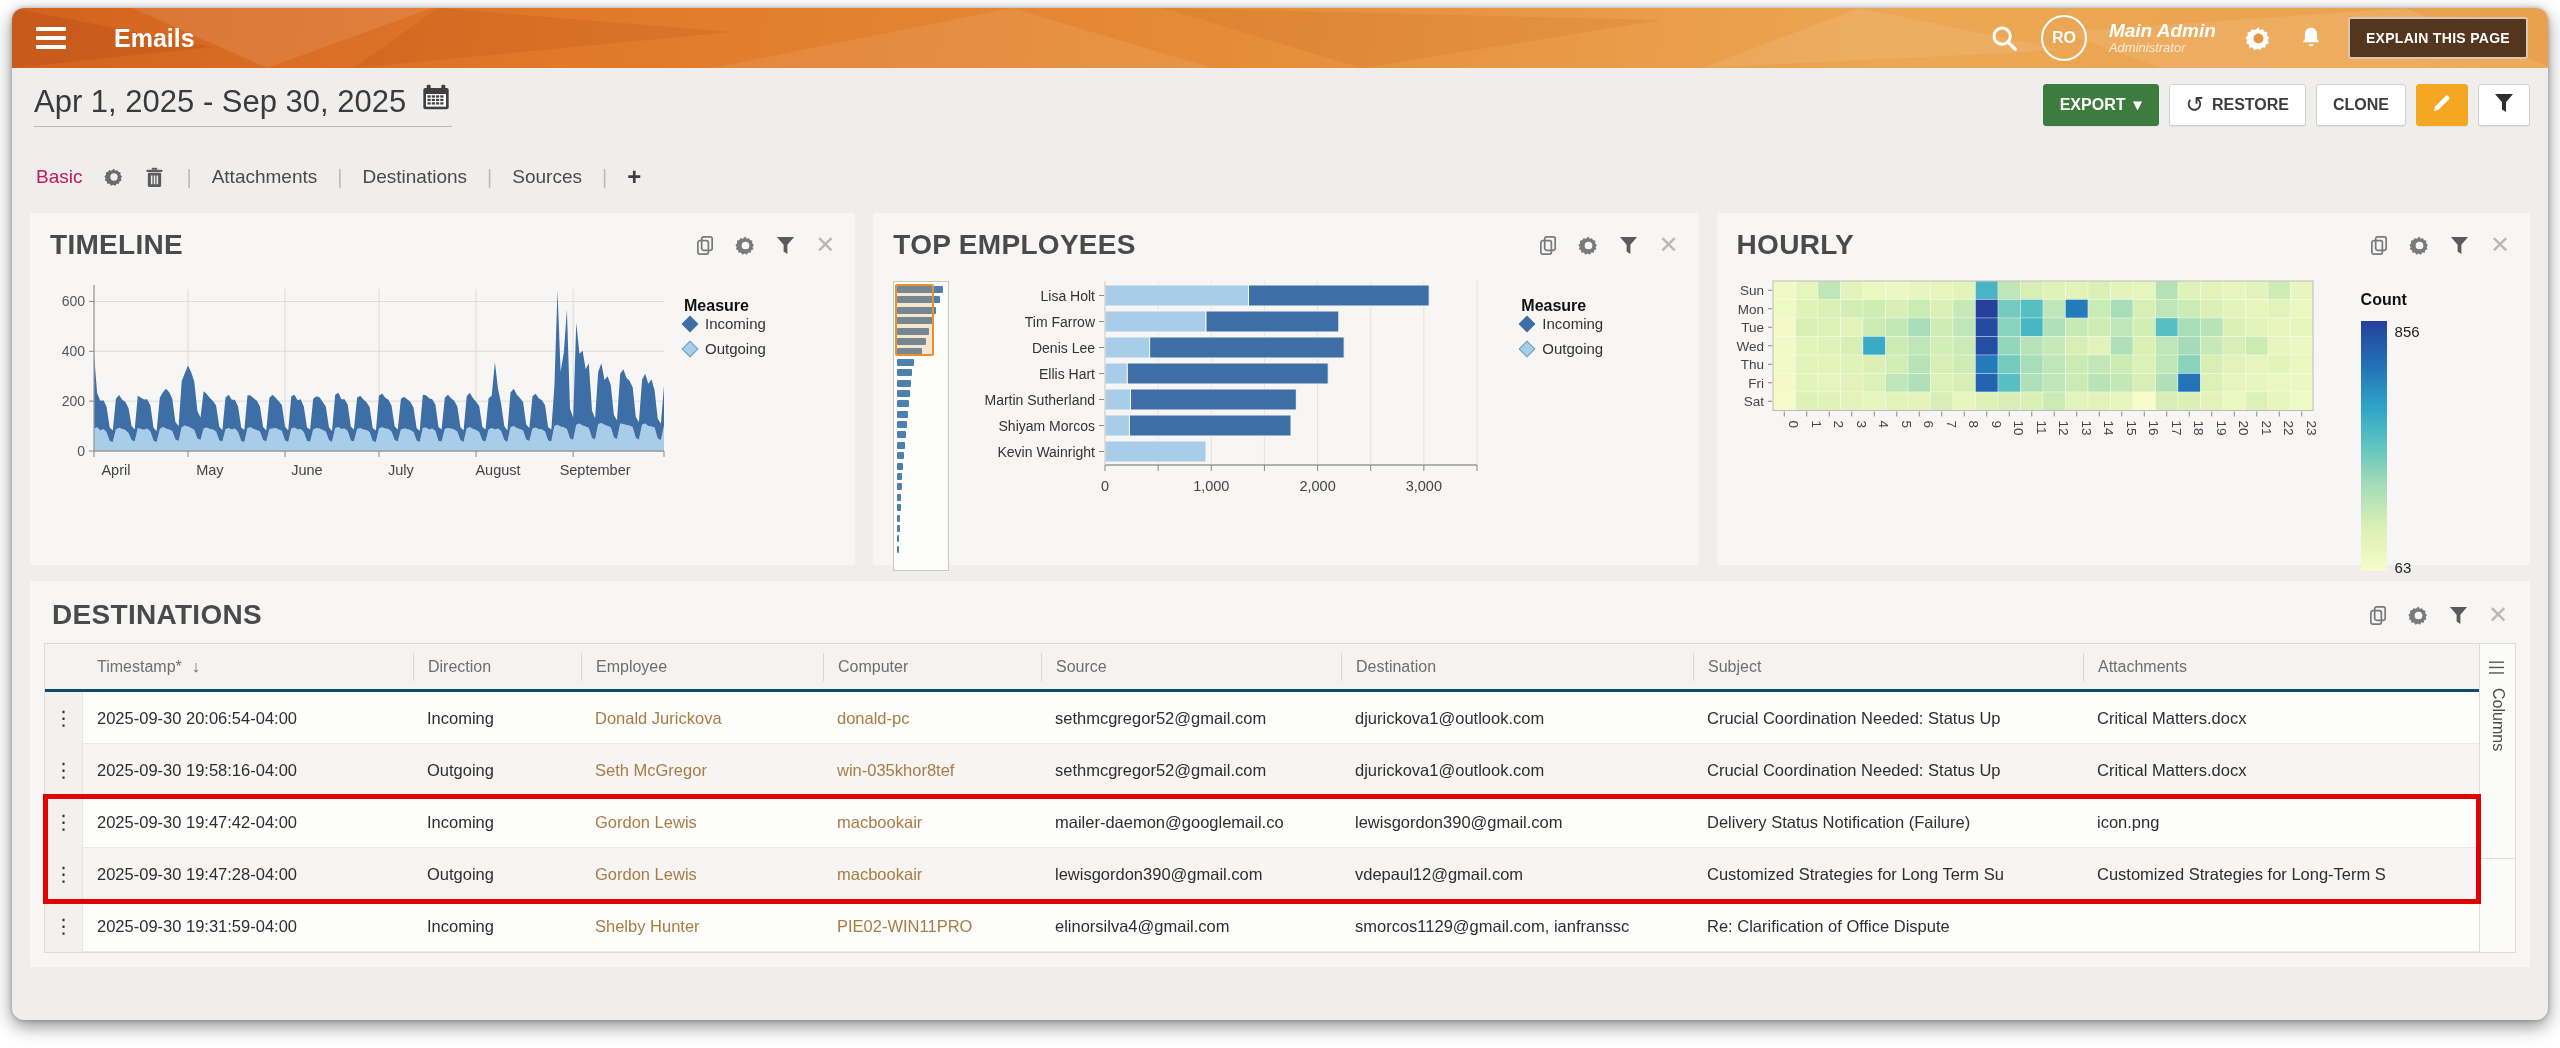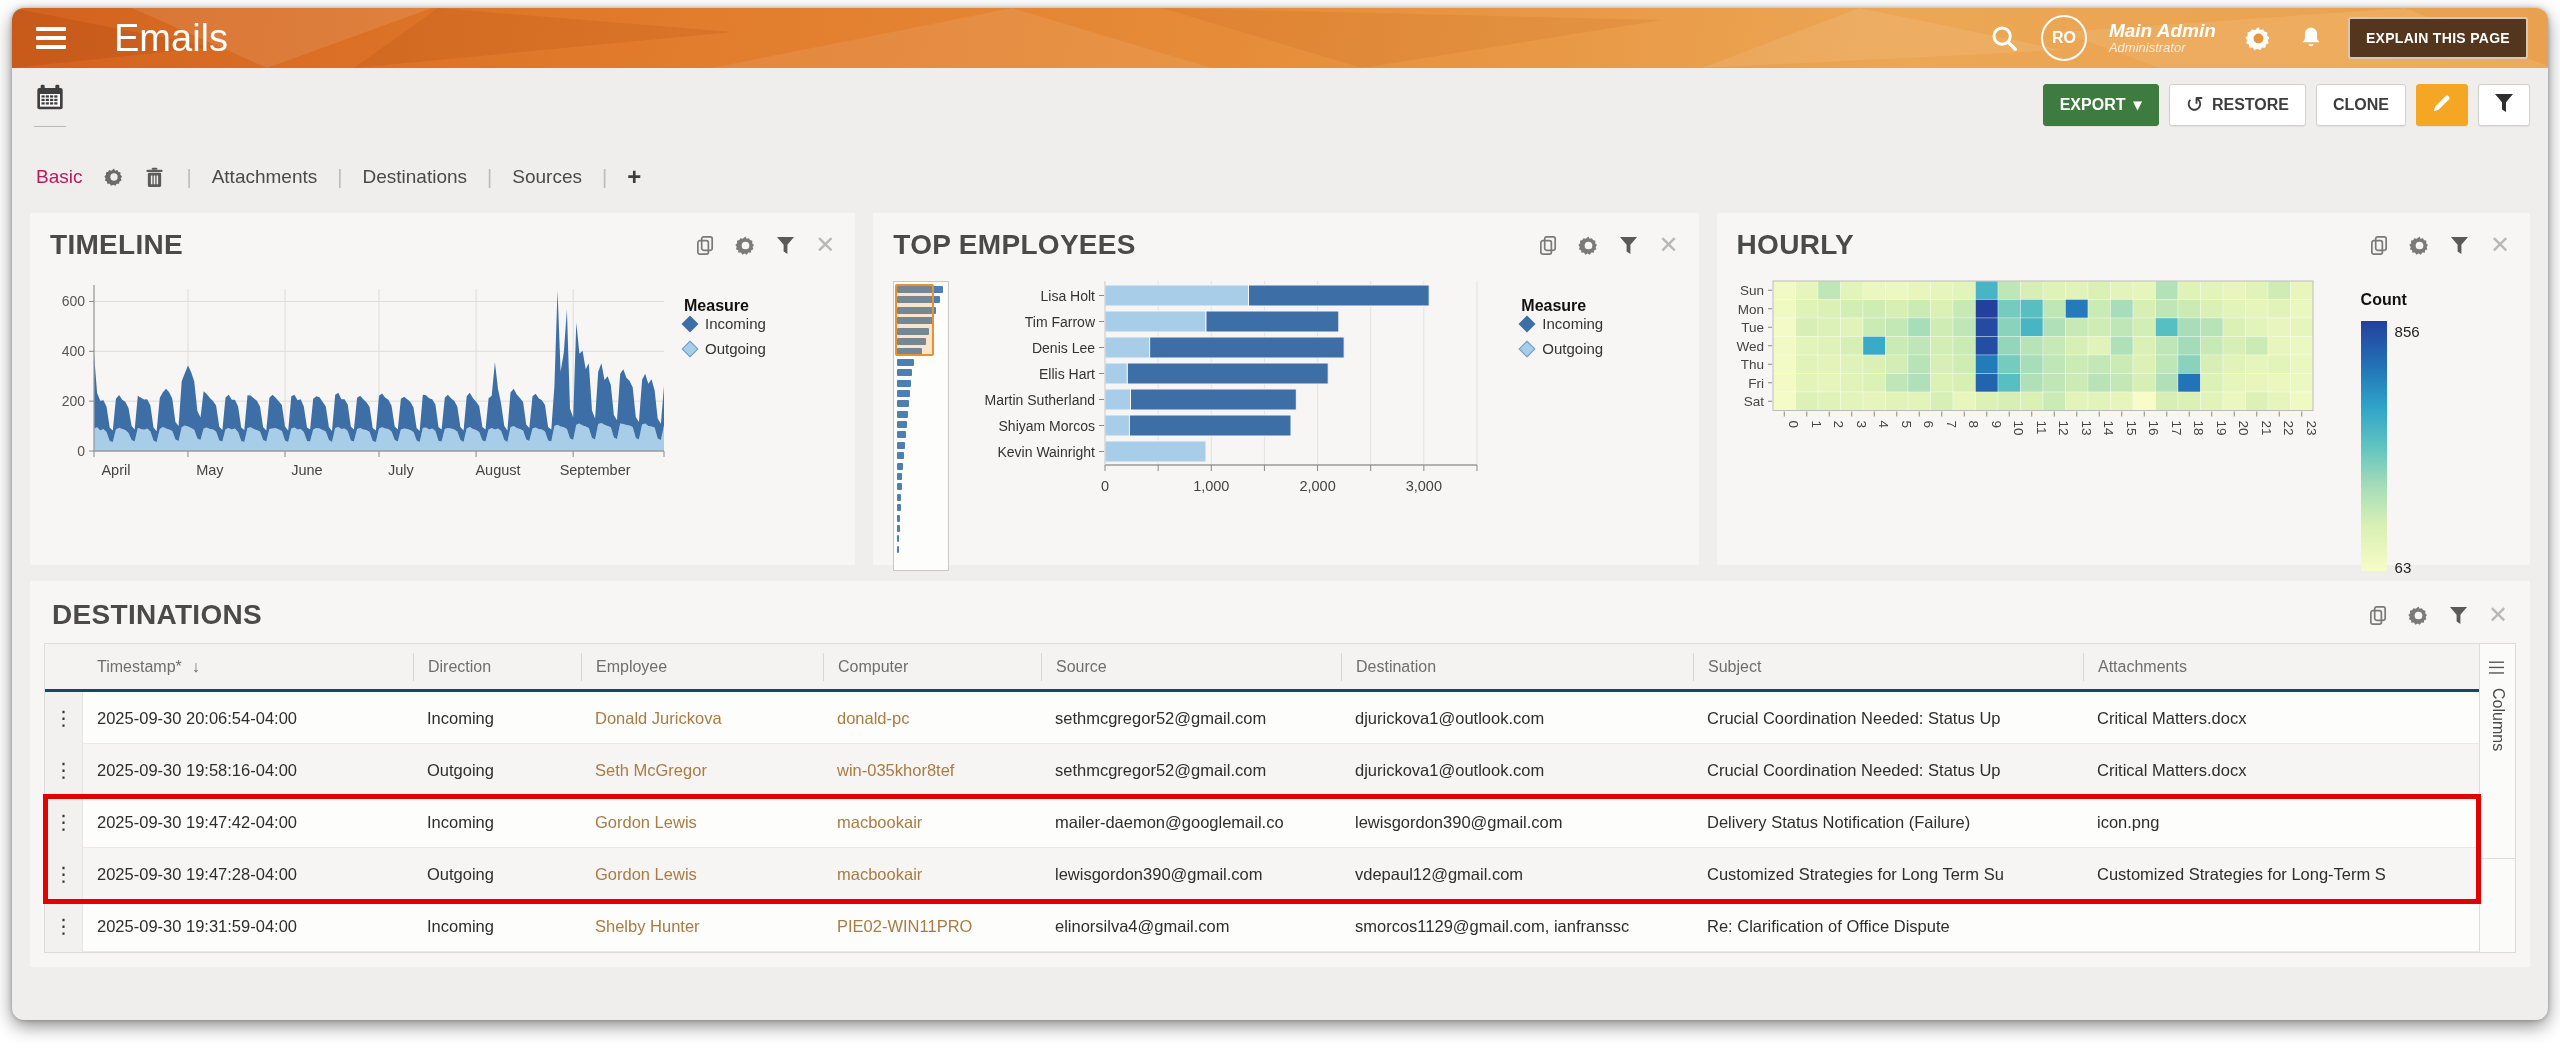--- a/index.html
+++ b/index.html
@@ -13,21 +13,21 @@
   .f1 { left:120px; width:300px; background:rgba(255,255,255,.10); clip-path:polygon(0 0,100% 0,45% 100%); }
   .f2 { left:300px; width:420px; background:rgba(140,40,0,.10); clip-path:polygon(30% 0,100% 40%,10% 100%); }
   .f3 { left:700px; width:500px; background:rgba(255,255,255,.08); clip-path:polygon(0 100%,60% 0,100% 100%); }
   .f4 { left:1150px; width:500px; background:rgba(150,50,0,.08); clip-path:polygon(0 0,100% 20%,40% 100%); }
   .f5 { left:1600px; width:450px; background:rgba(255,255,255,.09); clip-path:polygon(20% 100%,55% 0,100% 70%); }
   .f6 { left:0; width:200px; background:rgba(120,30,0,.12); clip-path:polygon(0 100%,0 0,100% 65%); }
   .f7 { left:2050px; width:490px; background:rgba(255,230,180,.14); clip-path:polygon(0 40%,70% 0,100% 100%,20% 100%); }
   .hamburger { position:relative; width:30px; height:22px; margin-left:24px; cursor:pointer; }
   .hamburger span { position:absolute; left:0; width:100%; height:4px; background:#fff; border-radius:1px; }
   .hamburger span:nth-child(1){top:0;} .hamburger span:nth-child(2){top:9px;} .hamburger span:nth-child(3){top:18px;}
-  .app-title { color:#fff; font-size:38px; font-weight:400; margin-left:48px; position:relative; }
+  .app-title { color:#fff; font-size:25px; font-weight:700; margin-left:48px; position:relative; }
   .header-right { margin-left:auto; display:flex; align-items:center; gap:22px; margin-right:20px; position:relative; }
   .h-icon { width:30px; height:30px; display:flex; align-items:center; justify-content:center; cursor:pointer; }
   .avatar { width:46px; height:46px; border:2px solid #fff; border-radius:50%; color:#fff; font-size:16px; font-weight:bold; display:flex; align-items:center; justify-content:center; }
   .user-block { line-height:1.15; margin-right:6px; }
   .user-name { color:#fff; font-size:19px; font-style:italic; font-weight:bold; }
   .user-role { color:rgba(255,255,255,.75); font-size:13px; font-style:italic; }
   .explain-btn { background:#53361d; border:2px solid #d9c6b4; color:#fff; font-size:14px; font-weight:bold; padding:11px 16px; border-radius:3px; cursor:pointer; letter-spacing:.3px; }
 
   
   .toolbar { display:flex; align-items:center; padding:14px 18px 6px 22px; }
@@ -134,20 +134,21 @@
             <path d="M12 2.5c3.3 0 5.6 2.4 5.6 5.8v4.4l2 3.3H4.4l2-3.3V8.3C6.4 4.9 8.7 2.5 12 2.5z"></path>
             <path d="M9.6 17.8a2.5 2.5 0 0 0 4.8 0z"></path>
           </svg>
       </div>
       <button class="explain-btn">EXPLAIN THIS PAGE</button>
     </div>
   </div>
 
   <div class="toolbar">
     <div class="date-range">
+      <span>Apr 1, 2025 - Sep 30, 2025</span>
       <span>
         <svg width="32" height="32" viewBox="0 0 24 24">
             <rect x="2.5" y="4.5" width="19" height="16" rx="1.5" fill="#3f3f3f"></rect>
             <rect x="5" y="2" width="3" height="4" rx="1" fill="#3f3f3f"></rect>
             <rect x="16" y="2" width="3" height="4" rx="1" fill="#3f3f3f"></rect>
             <rect x="4.5" y="9" width="15" height="9.5" fill="#fff"></rect>
             <g fill="#3f3f3f">
               <rect x="5.6" y="10" width="2.4" height="1.7"></rect>
               <rect x="8.8" y="10" width="2.4" height="1.7"></rect>
               <rect x="12" y="10" width="2.4" height="1.7"></rect>

